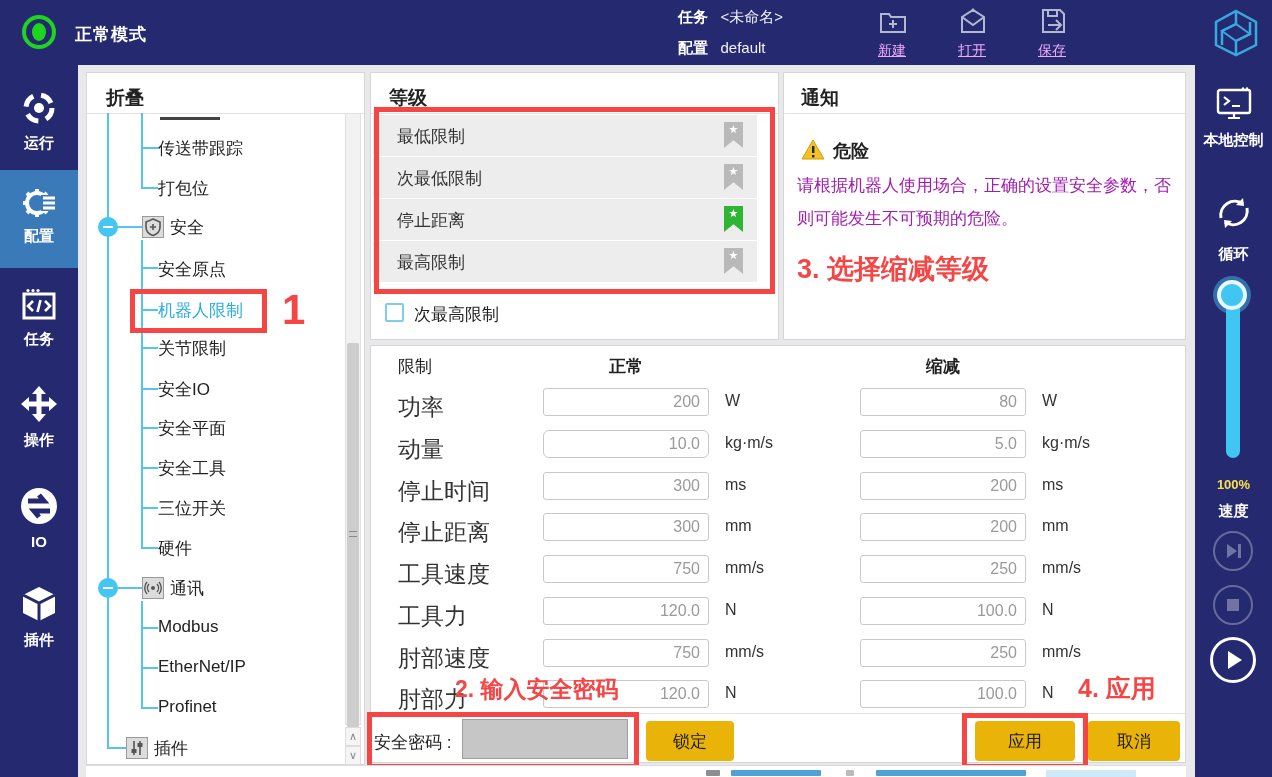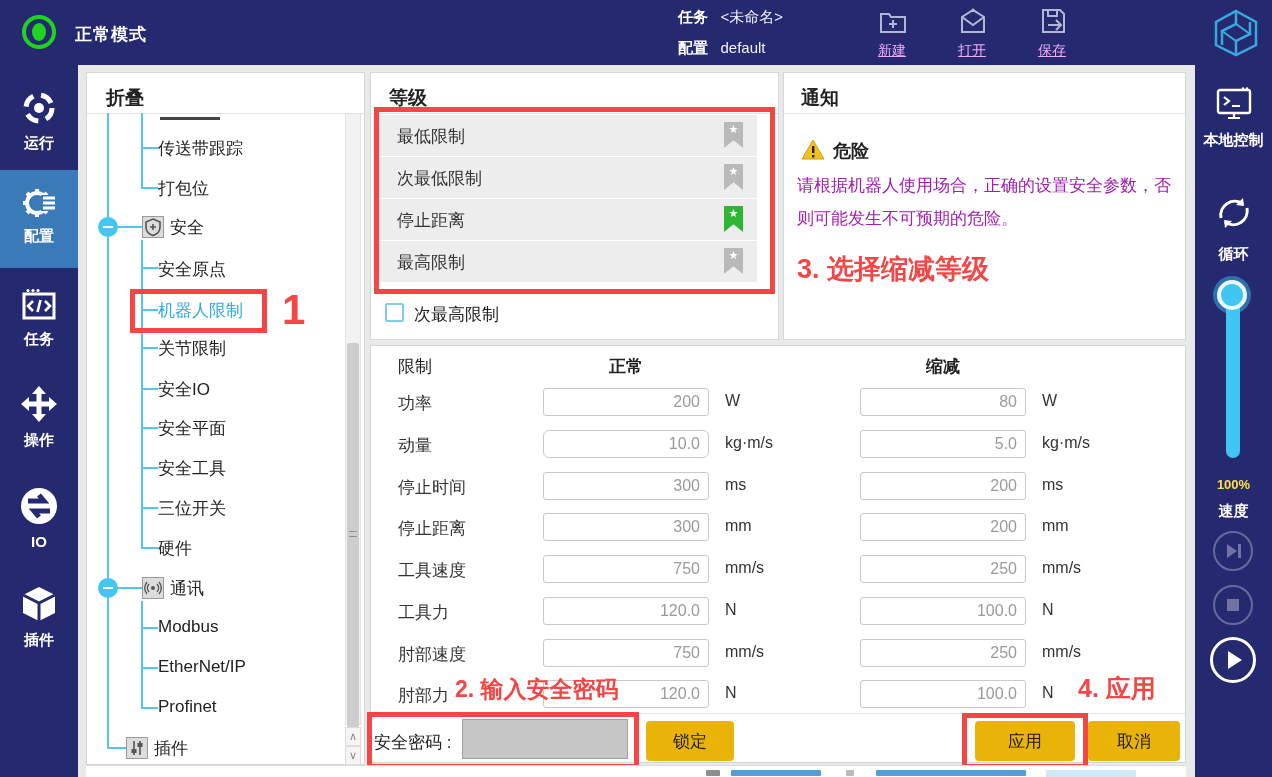--- a/index.html
+++ b/index.html
@@ -38,21 +38,21 @@
   
   .level-item{left:373px;width:384px;height:41px;background:#ededed;text-decoration:underline;}
   .level-item .lbl{position:absolute;left:24px;top:10px;font-size:17px;color:#333;}
   .bookmark{position:absolute;right:14px;top:7px;width:19px;height:26px;background:#b9b9b9;
             -webkit-clip-path:polygon(0 0,100% 0,100% 100%,50% 70%,0 100%);
             clip-path:polygon(0 0,100% 0,100% 100%,50% 70%,0 100%);}
   .bookmark.sel{background:#2eb534;}
   .bookmark span{position:absolute;left:0;top:1px;width:19px;text-align:center;color:#fff;font-size:11px;}
   .checkbox{width:19px;height:19px;border:2px solid #7fccec;border-radius:2px;background:#fff;box-sizing:border-box;}
   
-  .row-name{font-size:17px;color:#333;white-space:nowrap;}
+  .row-name{font-size:23px;color:#333;white-space:nowrap;}
   .limit-input{position:absolute;width:166px;height:28px;border:1px solid #c9c9c9;border-radius:3px;
                font-size:16px;color:#9a9a9a;text-align:right;padding:0 8px;box-sizing:border-box;
                font-family:"Liberation Sans",sans-serif;background:#fff;}
   .unit{font-size:16px;color:#333;white-space:nowrap;}
   .cybtn{background:#eab308;border:none;border-radius:4px;font-size:17px;color:#1b1b1b;
          font-family:"Liberation Sans",sans-serif;cursor:pointer;}
   .pw-input{background:#c6c6c6;border:1px solid #9f9f9f;box-sizing:border-box;}
   
   .rightbar{left:1195px;top:65px;width:77px;height:712px;background:#252a70;color:#fff;}
   .rb-label{width:77px;text-align:center;font-size:15px;font-weight:bold;color:#fff;}

